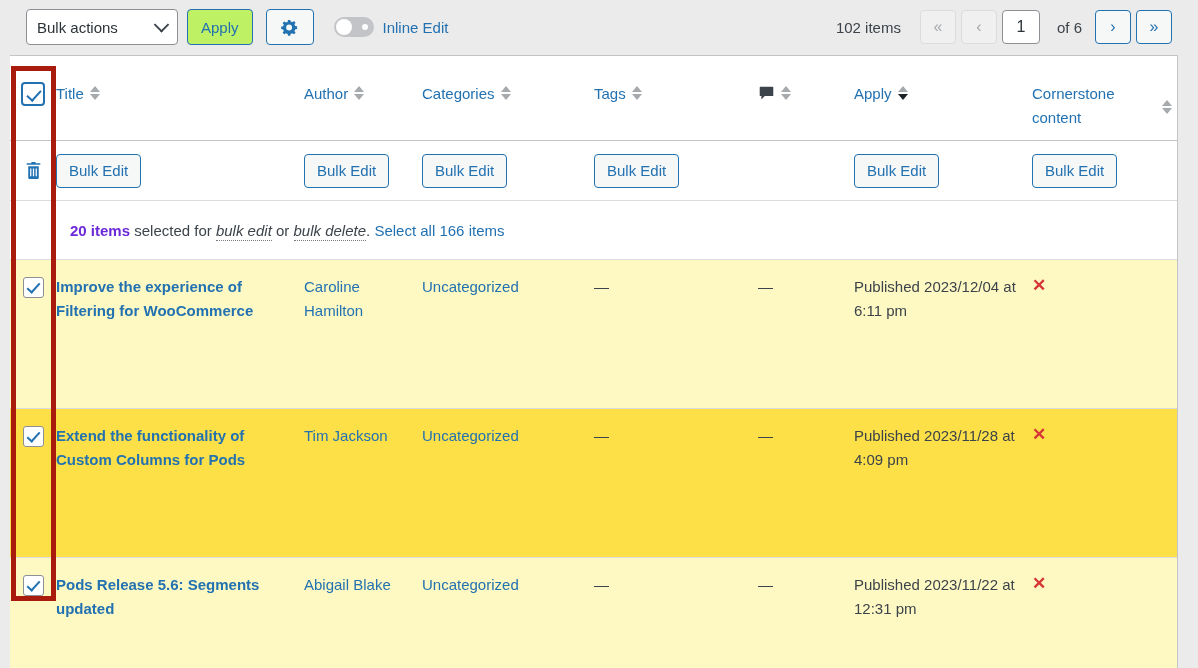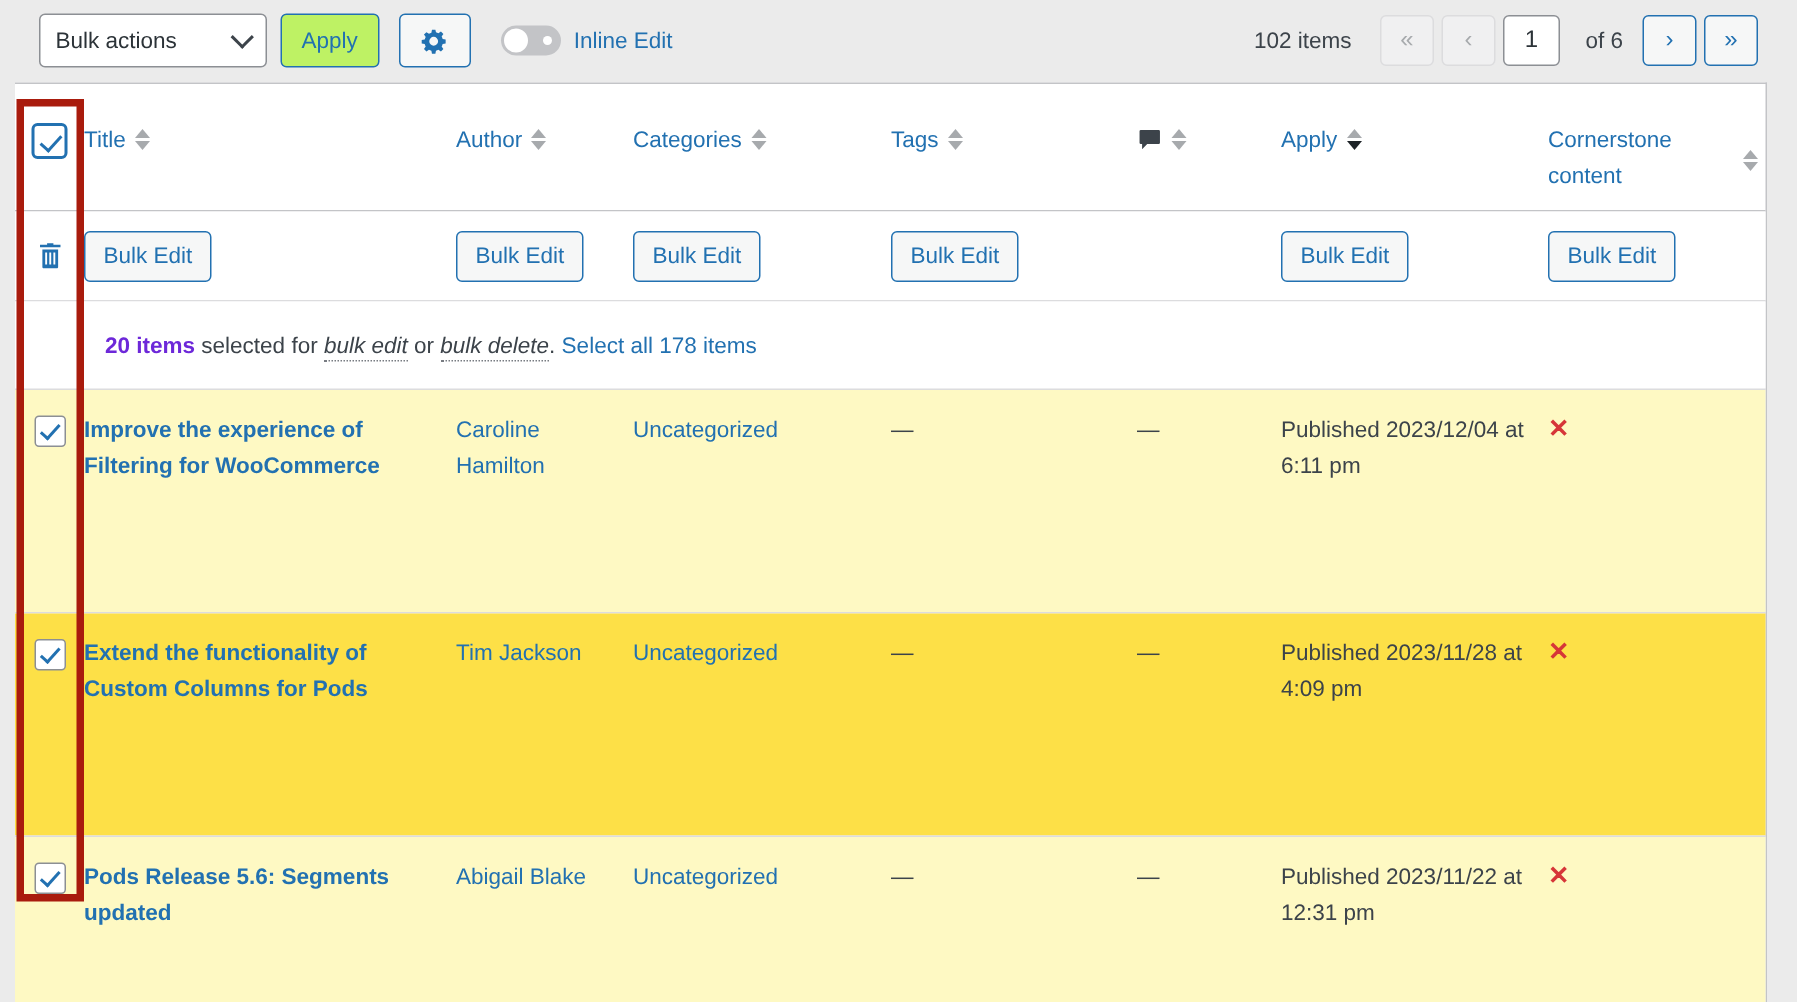--- a/index.html
+++ b/index.html
@@ -301,21 +301,21 @@
         </div>
         <div class="c-corn">
           <span class="btn-bulk">Bulk Edit</span>
         </div>
       </div>
       <div class="tsep light"></div>
 
       <div class="trow noticerow">
         <div class="c-cb"></div>
         <div class="notice-text">
-          <b>20 items</b><span> selected for </span><span class="dotted">bulk edit</span><span> or </span><span class="dotted">bulk delete</span><span>. </span><span class="notice-link">Select all 178 items</span>
+          <b>20 items</b><span> selected for </span><span class="dotted">bulk edit</span><span> or </span><span class="dotted">bulk delete</span><span>. </span><span class="notice-link">Select all 166 items</span>
         </div>
       </div>
       <div class="tsep light"></div>
 
       <div class="trow drow alt">
         <div class="c-cb cb-cell">
           <div class="cb-row"></div>
         </div>
         <div class="c-title">
           <span class="post-title">Improve the experience of Filtering for WooCommerce</span>

